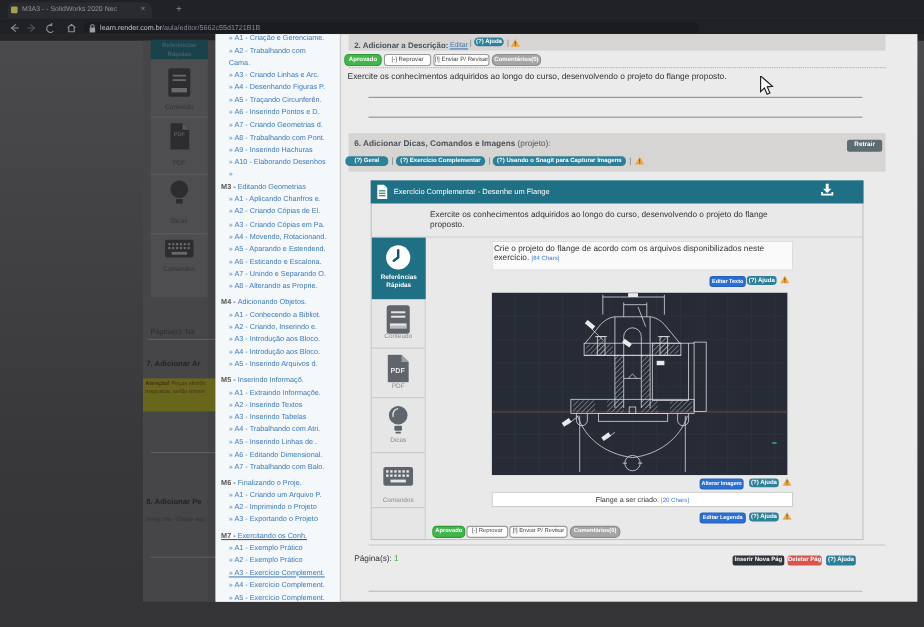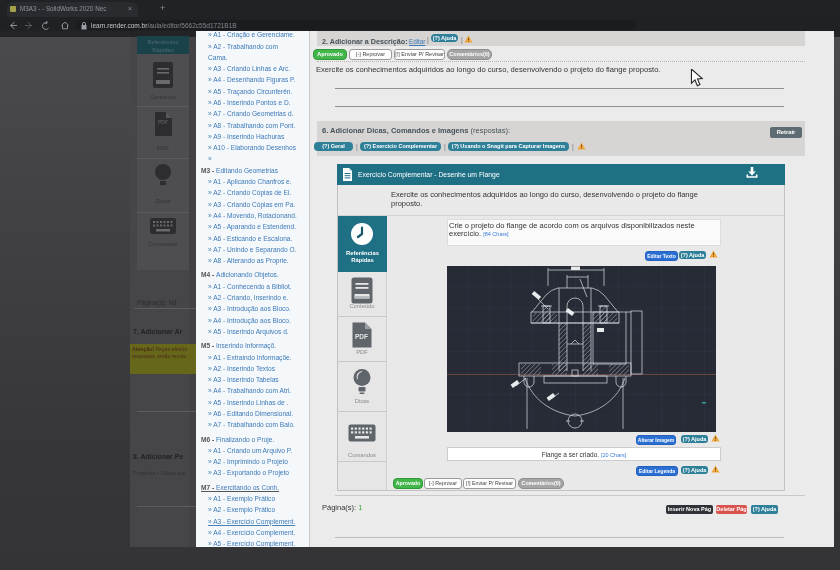--- a/index.html
+++ b/index.html
@@ -162,21 +162,21 @@
 <div class="btn" style="left:349px;top:49px;width:41px;height:8.5px;font-size:5.5px;line-height:9px;">[-] Reprovar</div>
 <div class="btn" style="left:394px;top:49px;width:49px;height:8.5px;font-size:5.5px;line-height:9px;">[!] Enviar P/ Revisar</div>
 <div class="pill" style="left:447px;top:49px;width:43px;height:8.5px;background:#a5a5a5;border:1px solid #8f8f8f;font-size:5.5px;line-height:9px;border-radius:5px;">Comentários(0)</div>
 
 <div class="abs" style="left:317px;top:61px;width:488px;height:0;border-top:1px dotted #b5b5b5;"></div>
 <div class="abs" style="left:316px;top:64.5px;font-size:7.6px;color:#333;">Exercite os conhecimentos adquiridos ao longo do curso, desenvolvendo o projeto do flange proposto.</div>
 <div class="abs" style="left:335px;top:87.5px;width:449px;height:1px;background:#8f8f8f;"></div>
 <div class="abs" style="left:335px;top:106px;width:449px;height:1px;background:#8f8f8f;"></div>
 
 <div class="abs" style="left:317px;top:121px;width:488px;height:35px;background:#d6d5d3;"></div>
-<div class="abs" style="left:322px;top:126px;font-size:7.5px;font-weight:bold;color:#47525a;">6. Adicionar Dicas, Comandos e Imagens <span style="font-weight:normal;">(respostas):</span></div>
+<div class="abs" style="left:322px;top:126px;font-size:7.5px;font-weight:bold;color:#47525a;">6. Adicionar Dicas, Comandos e Imagens <span style="font-weight:normal;">(projeto):</span></div>
 <div class="pill" style="left:770px;top:127px;width:32px;height:11px;background:#5d6b72;font-size:5.8px;line-height:11px;border-radius:2px;">Retrair</div>
 <div class="pill teal" style="left:314px;top:142px;width:39px;height:9px;font-size:5.5px;line-height:9.5px;">(?) Geral</div>
 <div class="sep" style="left:356px;top:143px;">|</div>
 <div class="pill teal" style="left:360px;top:142px;width:81px;height:9px;font-size:5.5px;line-height:9.5px;">(?) Exercício Complementar</div>
 <div class="sep" style="left:444px;top:143px;">|</div>
 <div class="pill teal" style="left:448px;top:142px;width:121px;height:9px;font-size:5.5px;line-height:9.5px;">(?) Usando o Snagit para Capturar Imagens</div>
 <div class="sep" style="left:572px;top:143px;">|</div>
 <svg class="abs" style="left:577px;top:142px;" width="9" height="8" viewBox="0 0 9 8">
     <path d="M4.5 0.5 L8.6 7.5 H0.4 Z" fill="#f0a63c"></path>
     <rect x="4" y="2.5" width="1" height="2.6" fill="#7a5a10"></rect>

